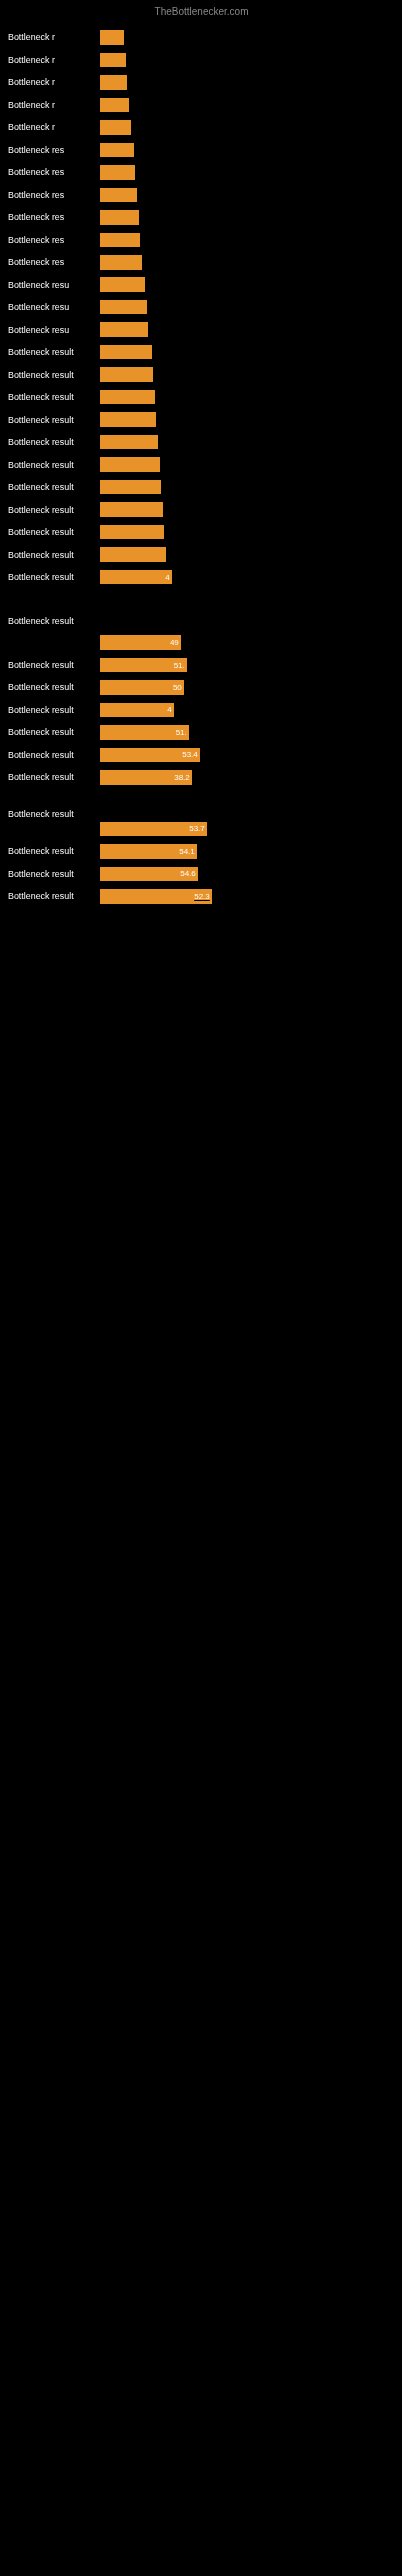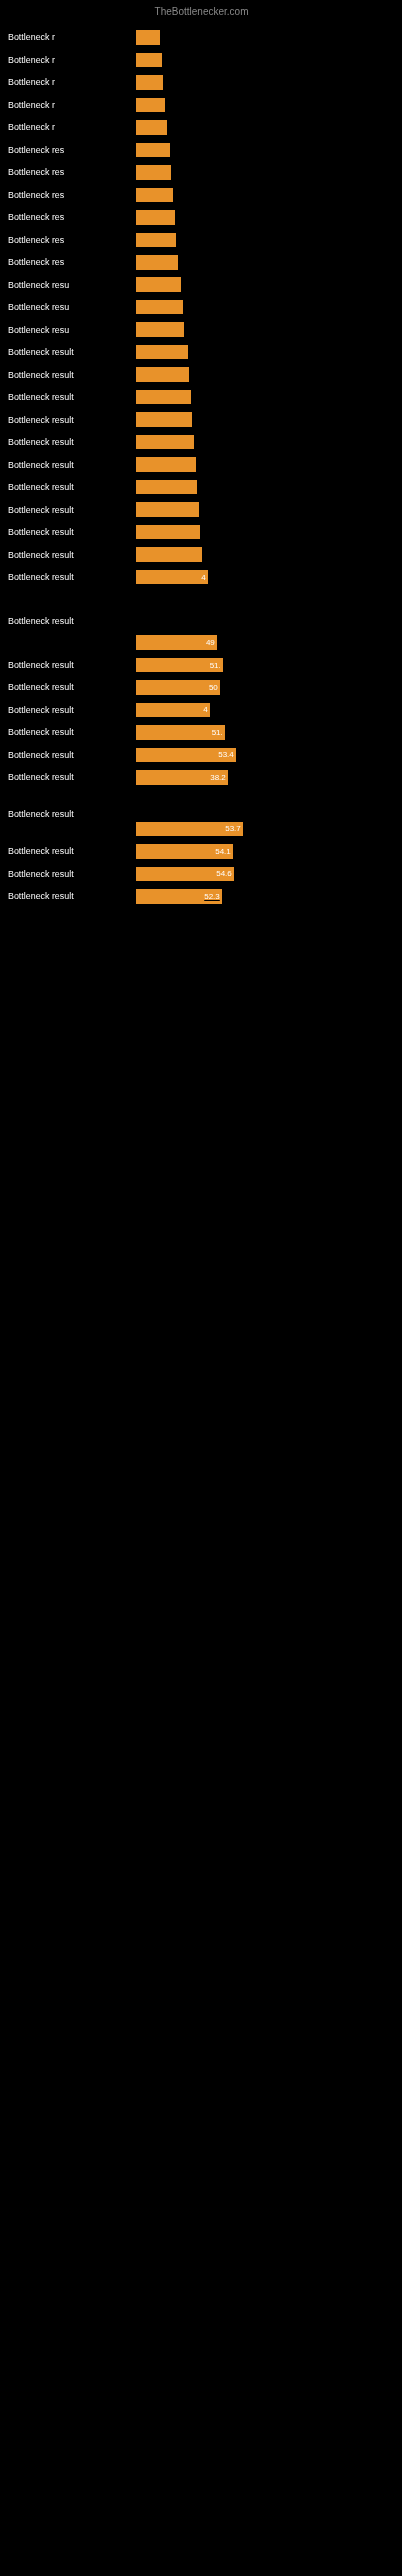--- a/index.html
+++ b/index.html
@@ -14,21 +14,20 @@
       text-align: center;
       color: #888;
       font-size: 10px;
       padding: 6.4px 0 3.2px 0;
     }
     .bar-row {
       display: flex;
       align-items: center;
       margin: 4.8px 0;
       padding: 1.6px 0;
-      gap: 36px;
     }
     .bar-label {
       color: #fff;
       font-size: 8.9px;
       white-space: nowrap;
       margin-right: 3.2px;
       min-width: 89px;
     }
     .bar {
       height: 14.5px;
@@ -211,18 +210,18 @@
       </div>
     </div>
     <div class="bar-row">
       <span class="bar-label">Bottleneck result</span>
       <div class="bar" style="width: 98px;">
         <span class="bar-value">54.6</span>
       </div>
     </div>
     <div class="bar-row">
       <span class="bar-label">Bottleneck result</span>
-      <div class="bar" style="width: 86px; text-decoration: underline;">
+      <div class="bar" style="width: 112px; text-decoration: underline;">
         <span class="bar-value">52.3</span>
       </div>
     </div>
   </div>
 
 
 </body></html>

